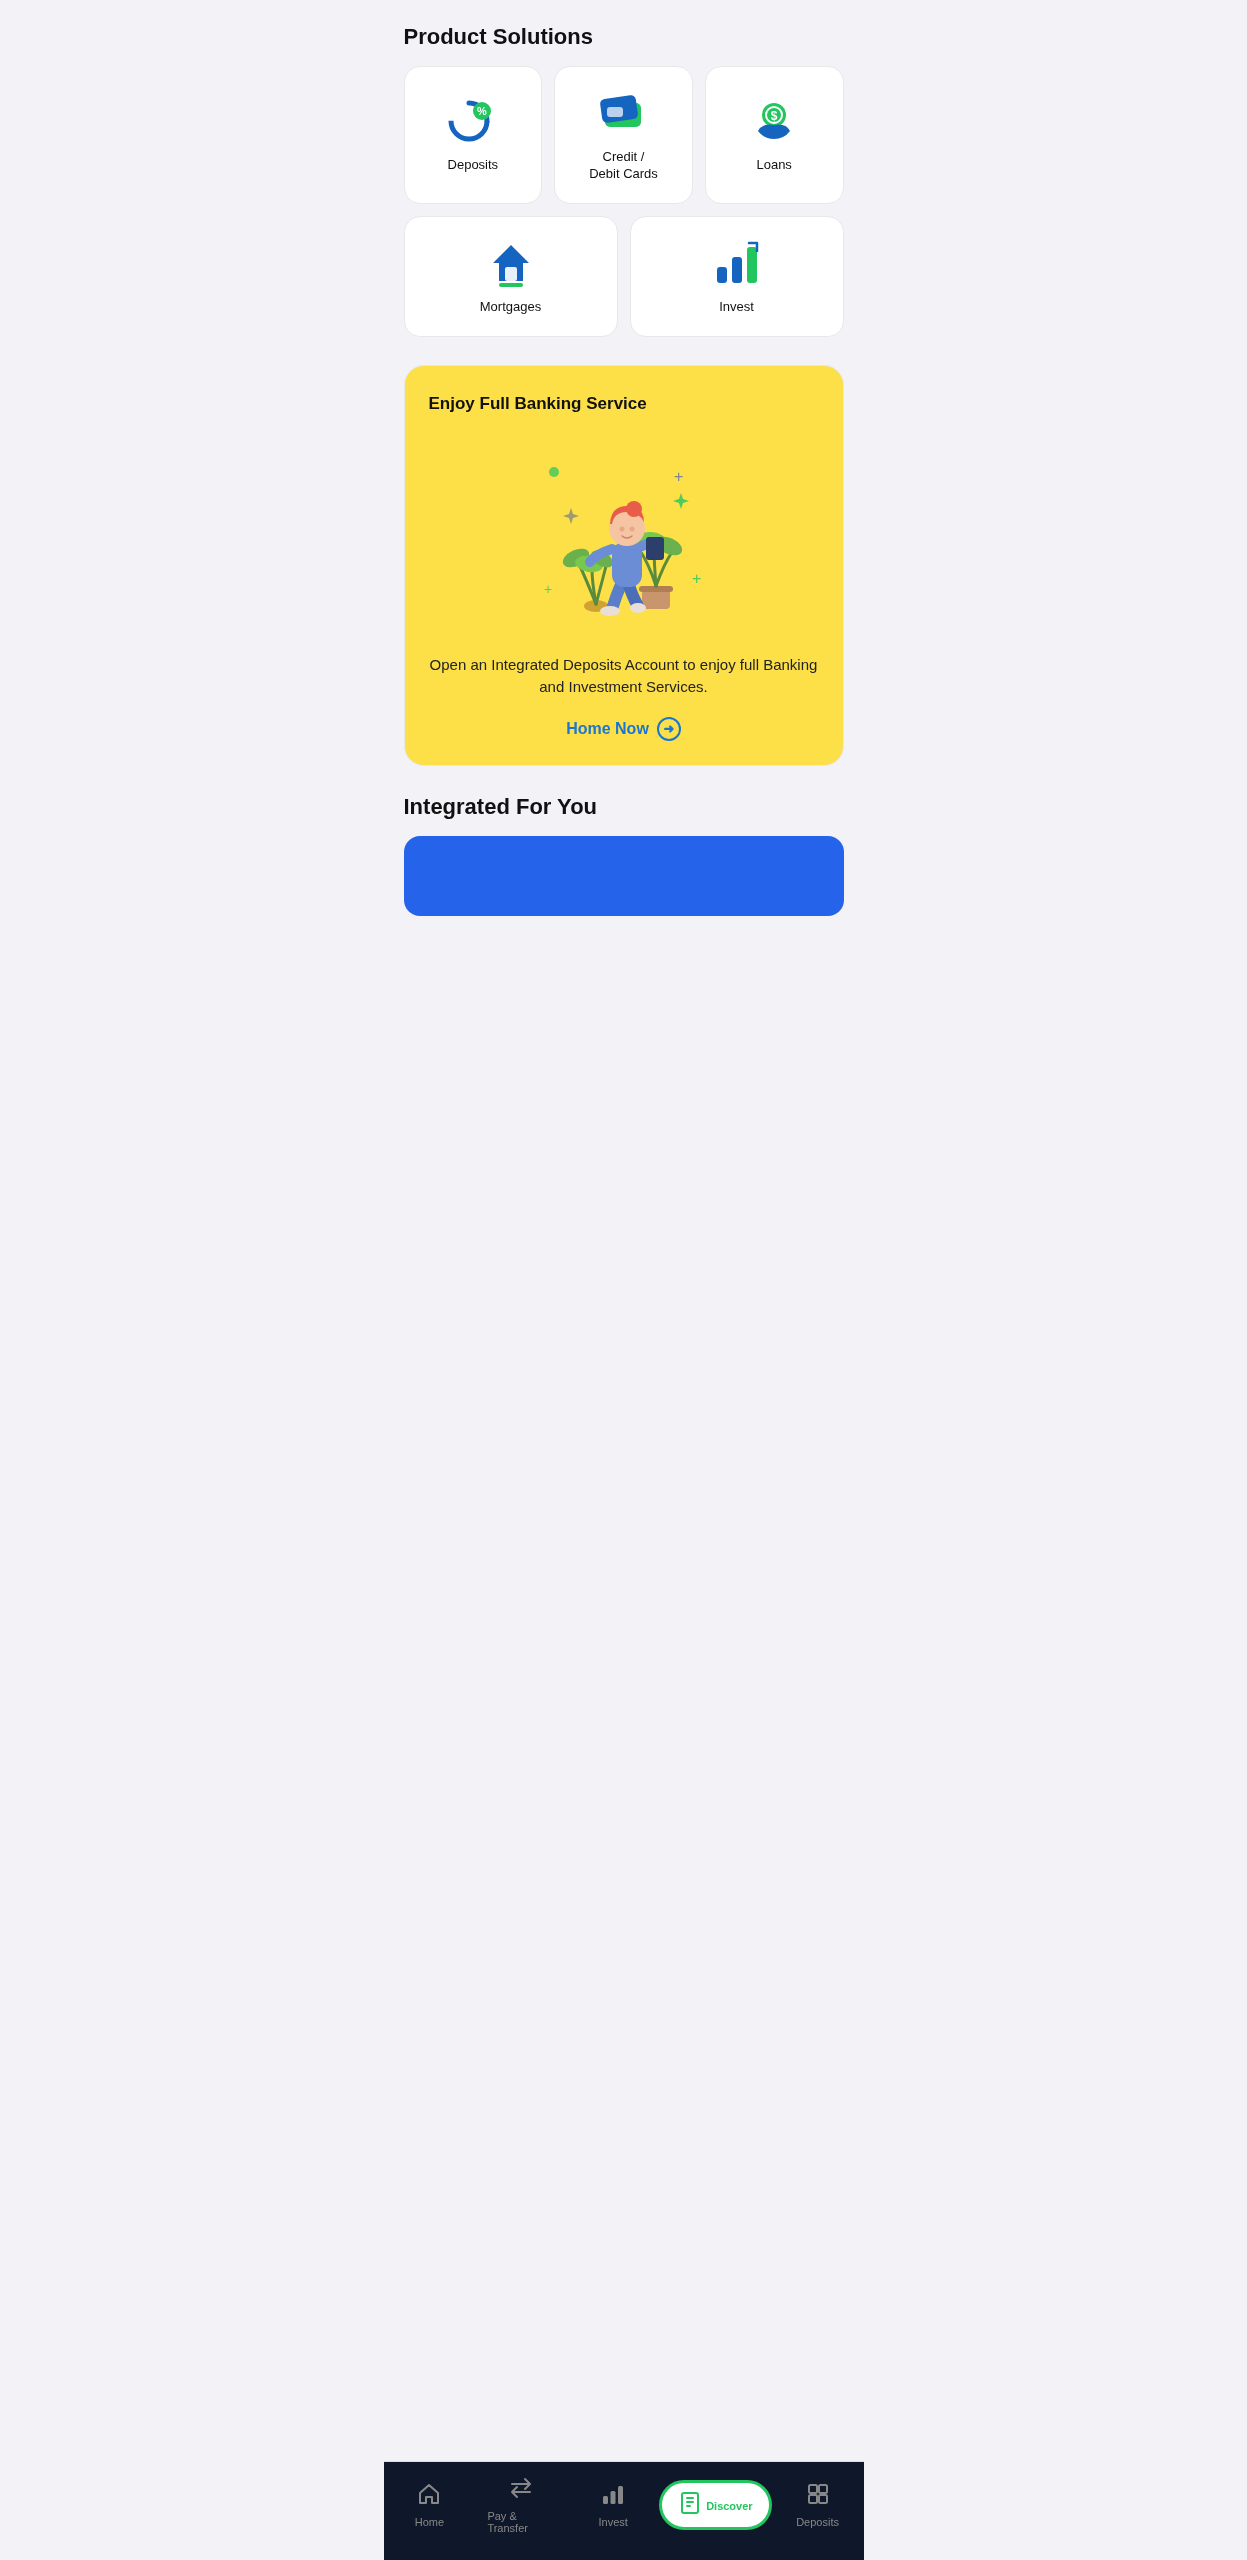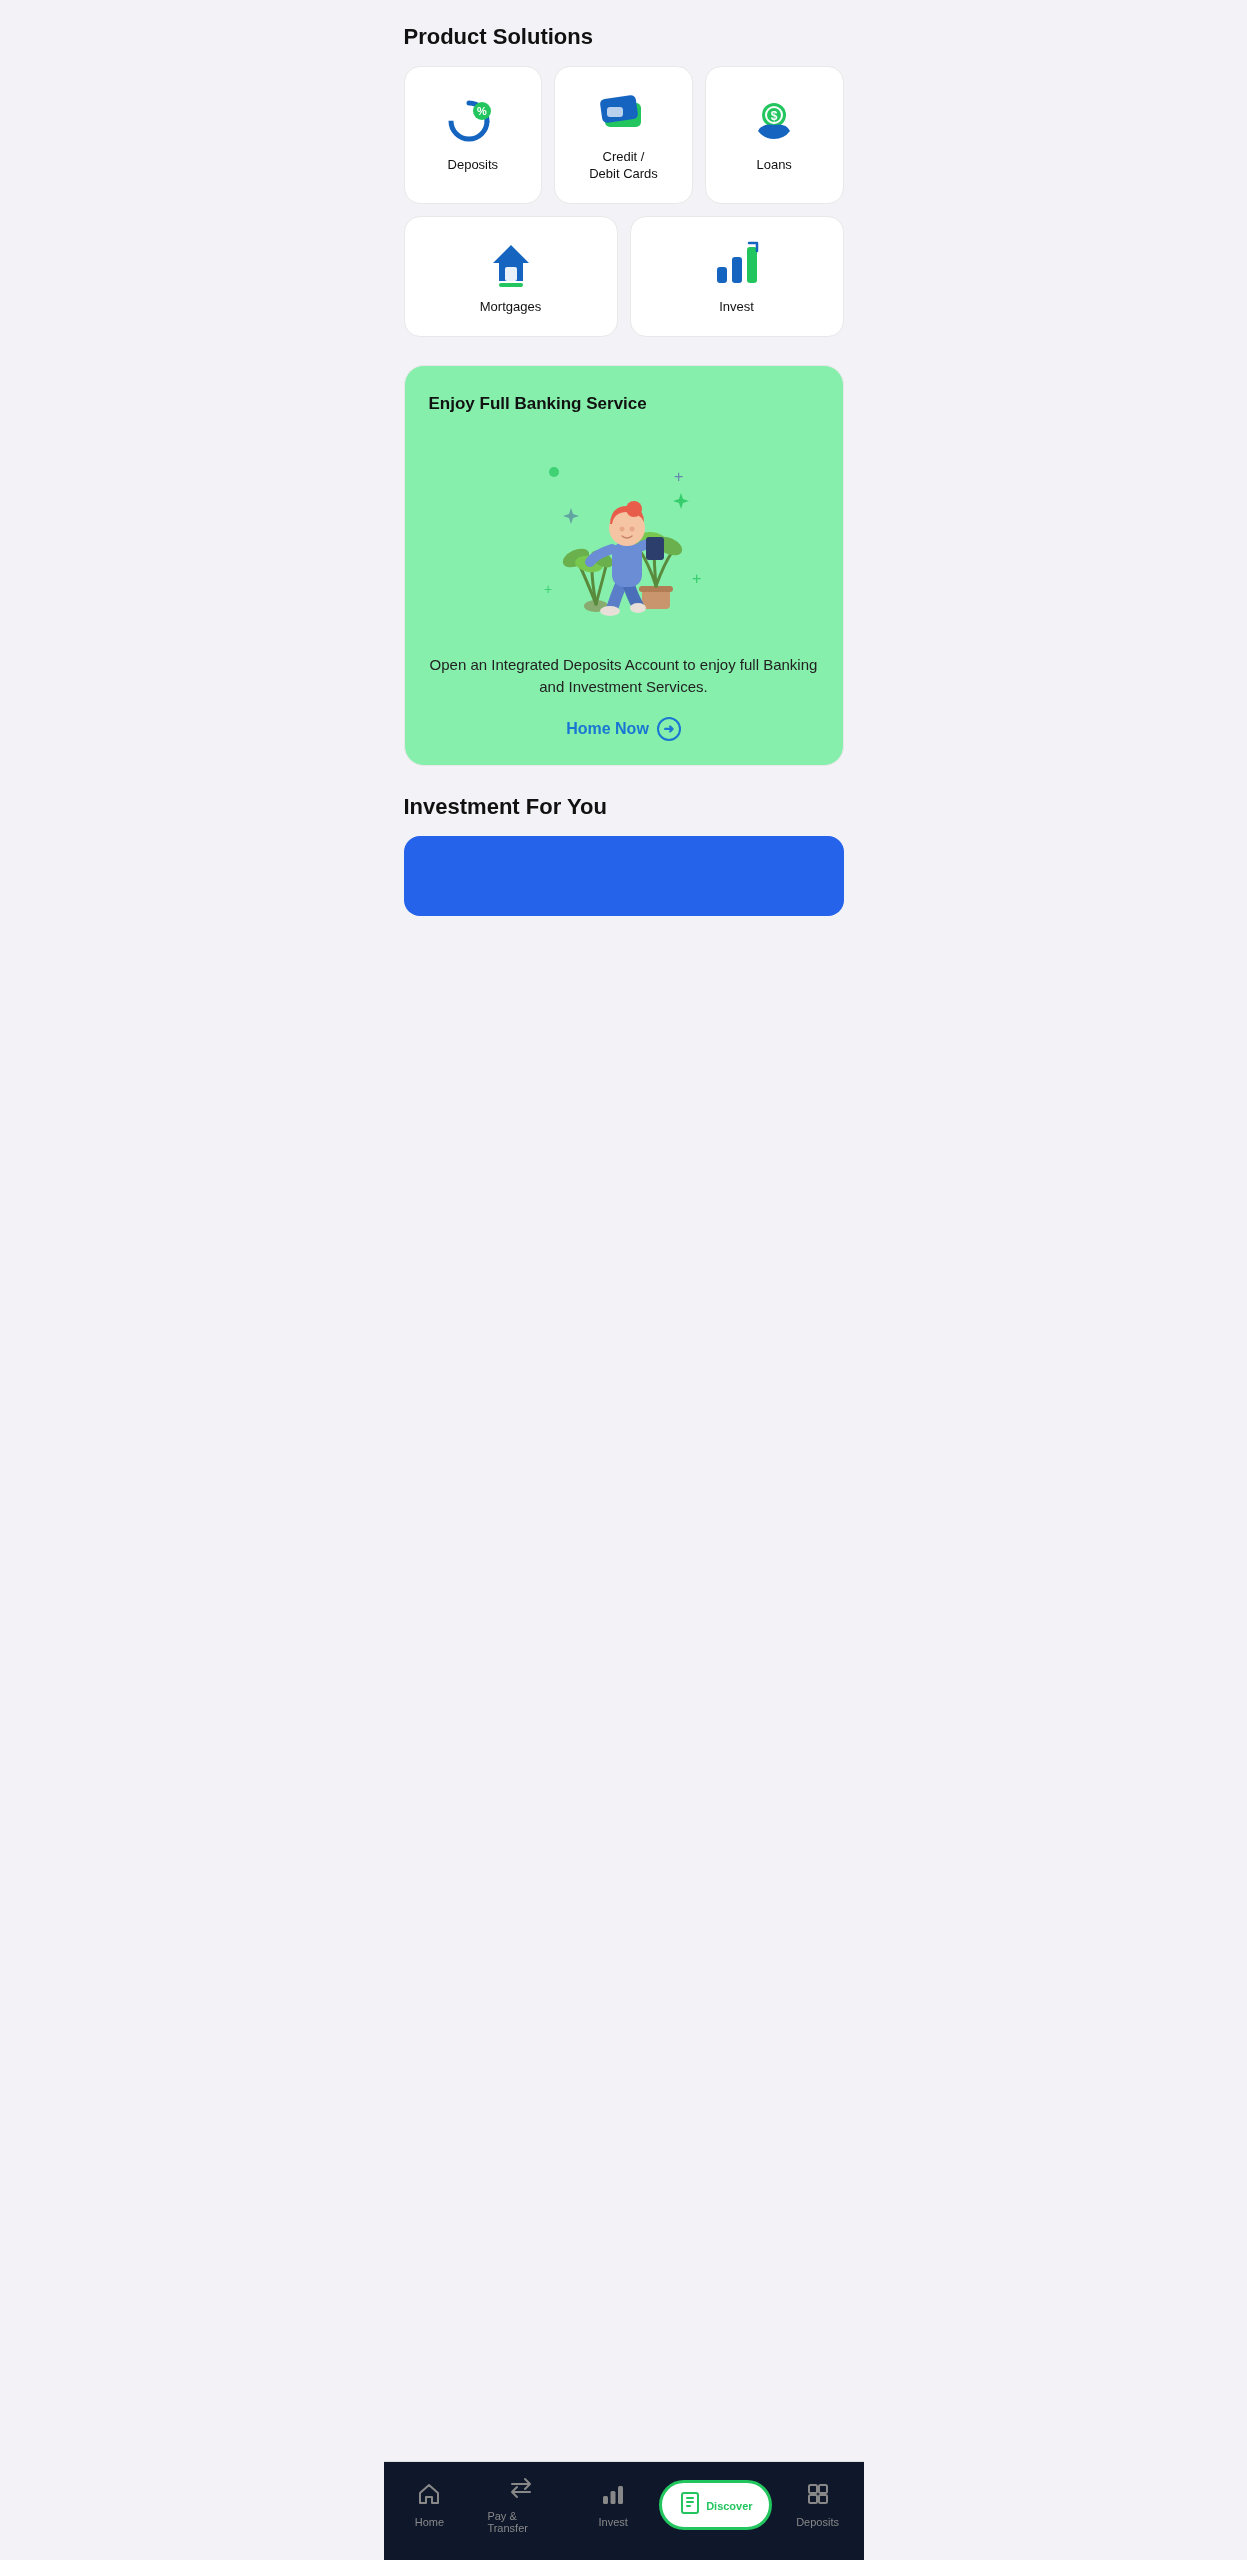--- a/index.html
+++ b/index.html
@@ -62,21 +62,21 @@
     .product-card .label {
       font-size: 13px;
       font-weight: 500;
       color: #111;
       text-align: center;
       line-height: 1.3;
     }
 
     
     .banking-card {
-      background: #86efac;
+      background: #fde047;
       border-radius: 20px;
       padding: 28px 24px 24px;
       margin-bottom: 28px;
       border: 1px solid #e8e8e8;
     }
 
     .banking-card-title {
       font-size: 17px;
       font-weight: 600;
       color: #111;
@@ -354,21 +354,21 @@
     </div>
 
     <p class="banking-card-desc">Open an Integrated Deposits Account to enjoy full Banking and Investment Services.</p>
 
     <button class="apply-now-btn">
       <span>Home Now</span>
       <span class="circle-arrow">➜</span>
     </button>
   </div>
 
-  <h2 class="recommended-title">Investment For You</h2>
+  <h2 class="recommended-title">Integrated For You</h2>
   <div class="recommended-preview"></div>
 
 </div>
 
 <nav class="bottom-nav">
 
   <div class="nav-item">
     <span class="nav-icon">
       <svg width="24" height="24" viewBox="0 0 24 24" fill="none">
         <path d="M3 11L12 3L21 11V21H15V15H9V21H3V11Z" stroke="#888" stroke-width="2" stroke-linecap="round" stroke-linejoin="round" fill="none"></path>

